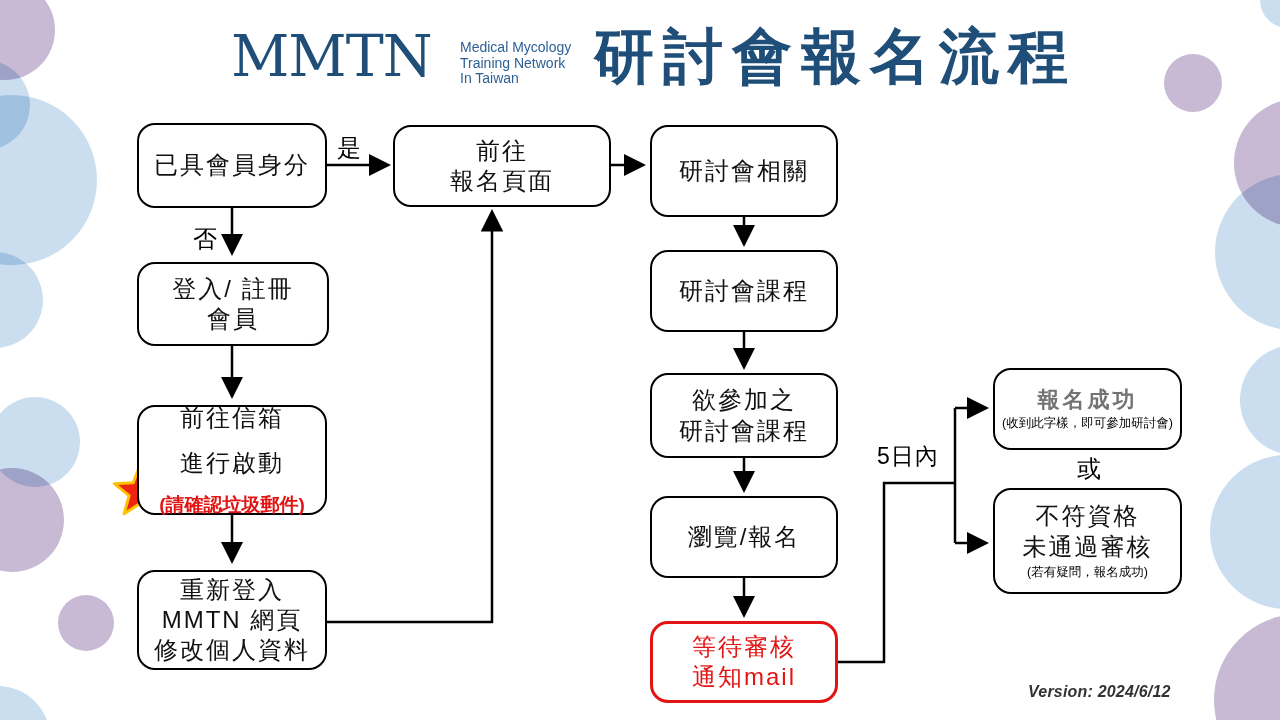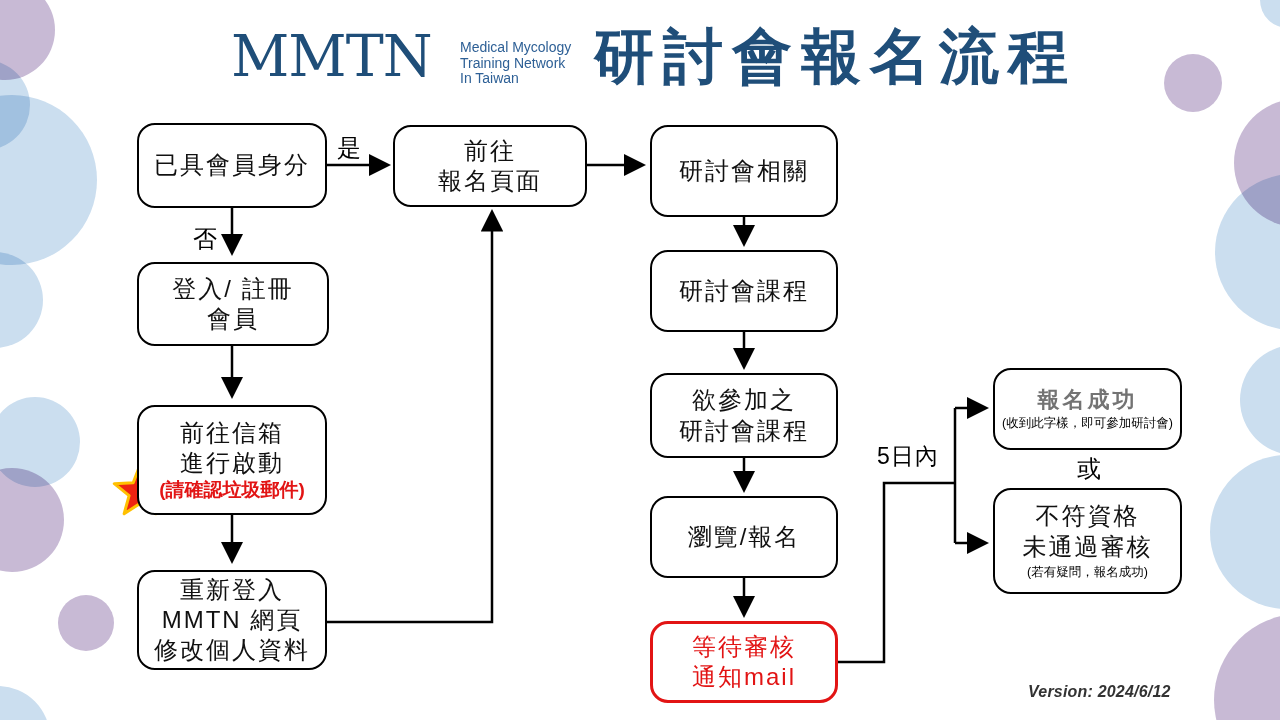--- a/index.html
+++ b/index.html
@@ -104,31 +104,31 @@
     <path d="M955,408 H984" marker-end="url(#arw)"></path>
     <path d="M955,543 H984" marker-end="url(#arw)"></path>
   </g>
   <polygon points="140,465 146.8,482.7 165.7,483.7 150.9,495.6 155.9,513.8 140,503.5 124.1,513.8 129.1,495.6 114.3,483.7 133.2,482.7" fill="#EE2312" stroke="#FFC000" stroke-width="3" stroke-linejoin="round"></polygon>
 </svg>
 
 <div class="node" style="left:137px;top:123px;width:190px;height:85px;">
   <span class="nl">已具會員身分</span>
 </div>
 
-<div class="node" style="left:393px;top:125px;width:194px;height:82px;">
+<div class="node" style="left:393px;top:125px;width:218px;height:82px;">
   <span class="nl">前往</span>
   <span class="nl">報名頁面</span>
 </div>
 
 <div class="node" style="left:137px;top:262px;width:192px;height:84px;">
   <span class="nl">登入/ 註冊</span>
   <span class="nl">會員</span>
 </div>
 
-<div class="node" style="left:137px;top:405px;width:190px;height:110px;">
+<div class="node" style="left:137px;top:405px;width:190px;height:110px;gap:15px;">
   <span class="nl">前往信箱</span>
   <span class="nl">進行啟動</span>
   <span class="red-note">(請確認垃圾郵件)</span>
 </div>
 
 <div class="node" style="left:137px;top:570px;width:190px;height:100px;">
   <span class="nl">重新登入</span>
   <span class="nl">MMTN 網頁</span>
   <span class="nl">修改個人資料</span>
 </div>

